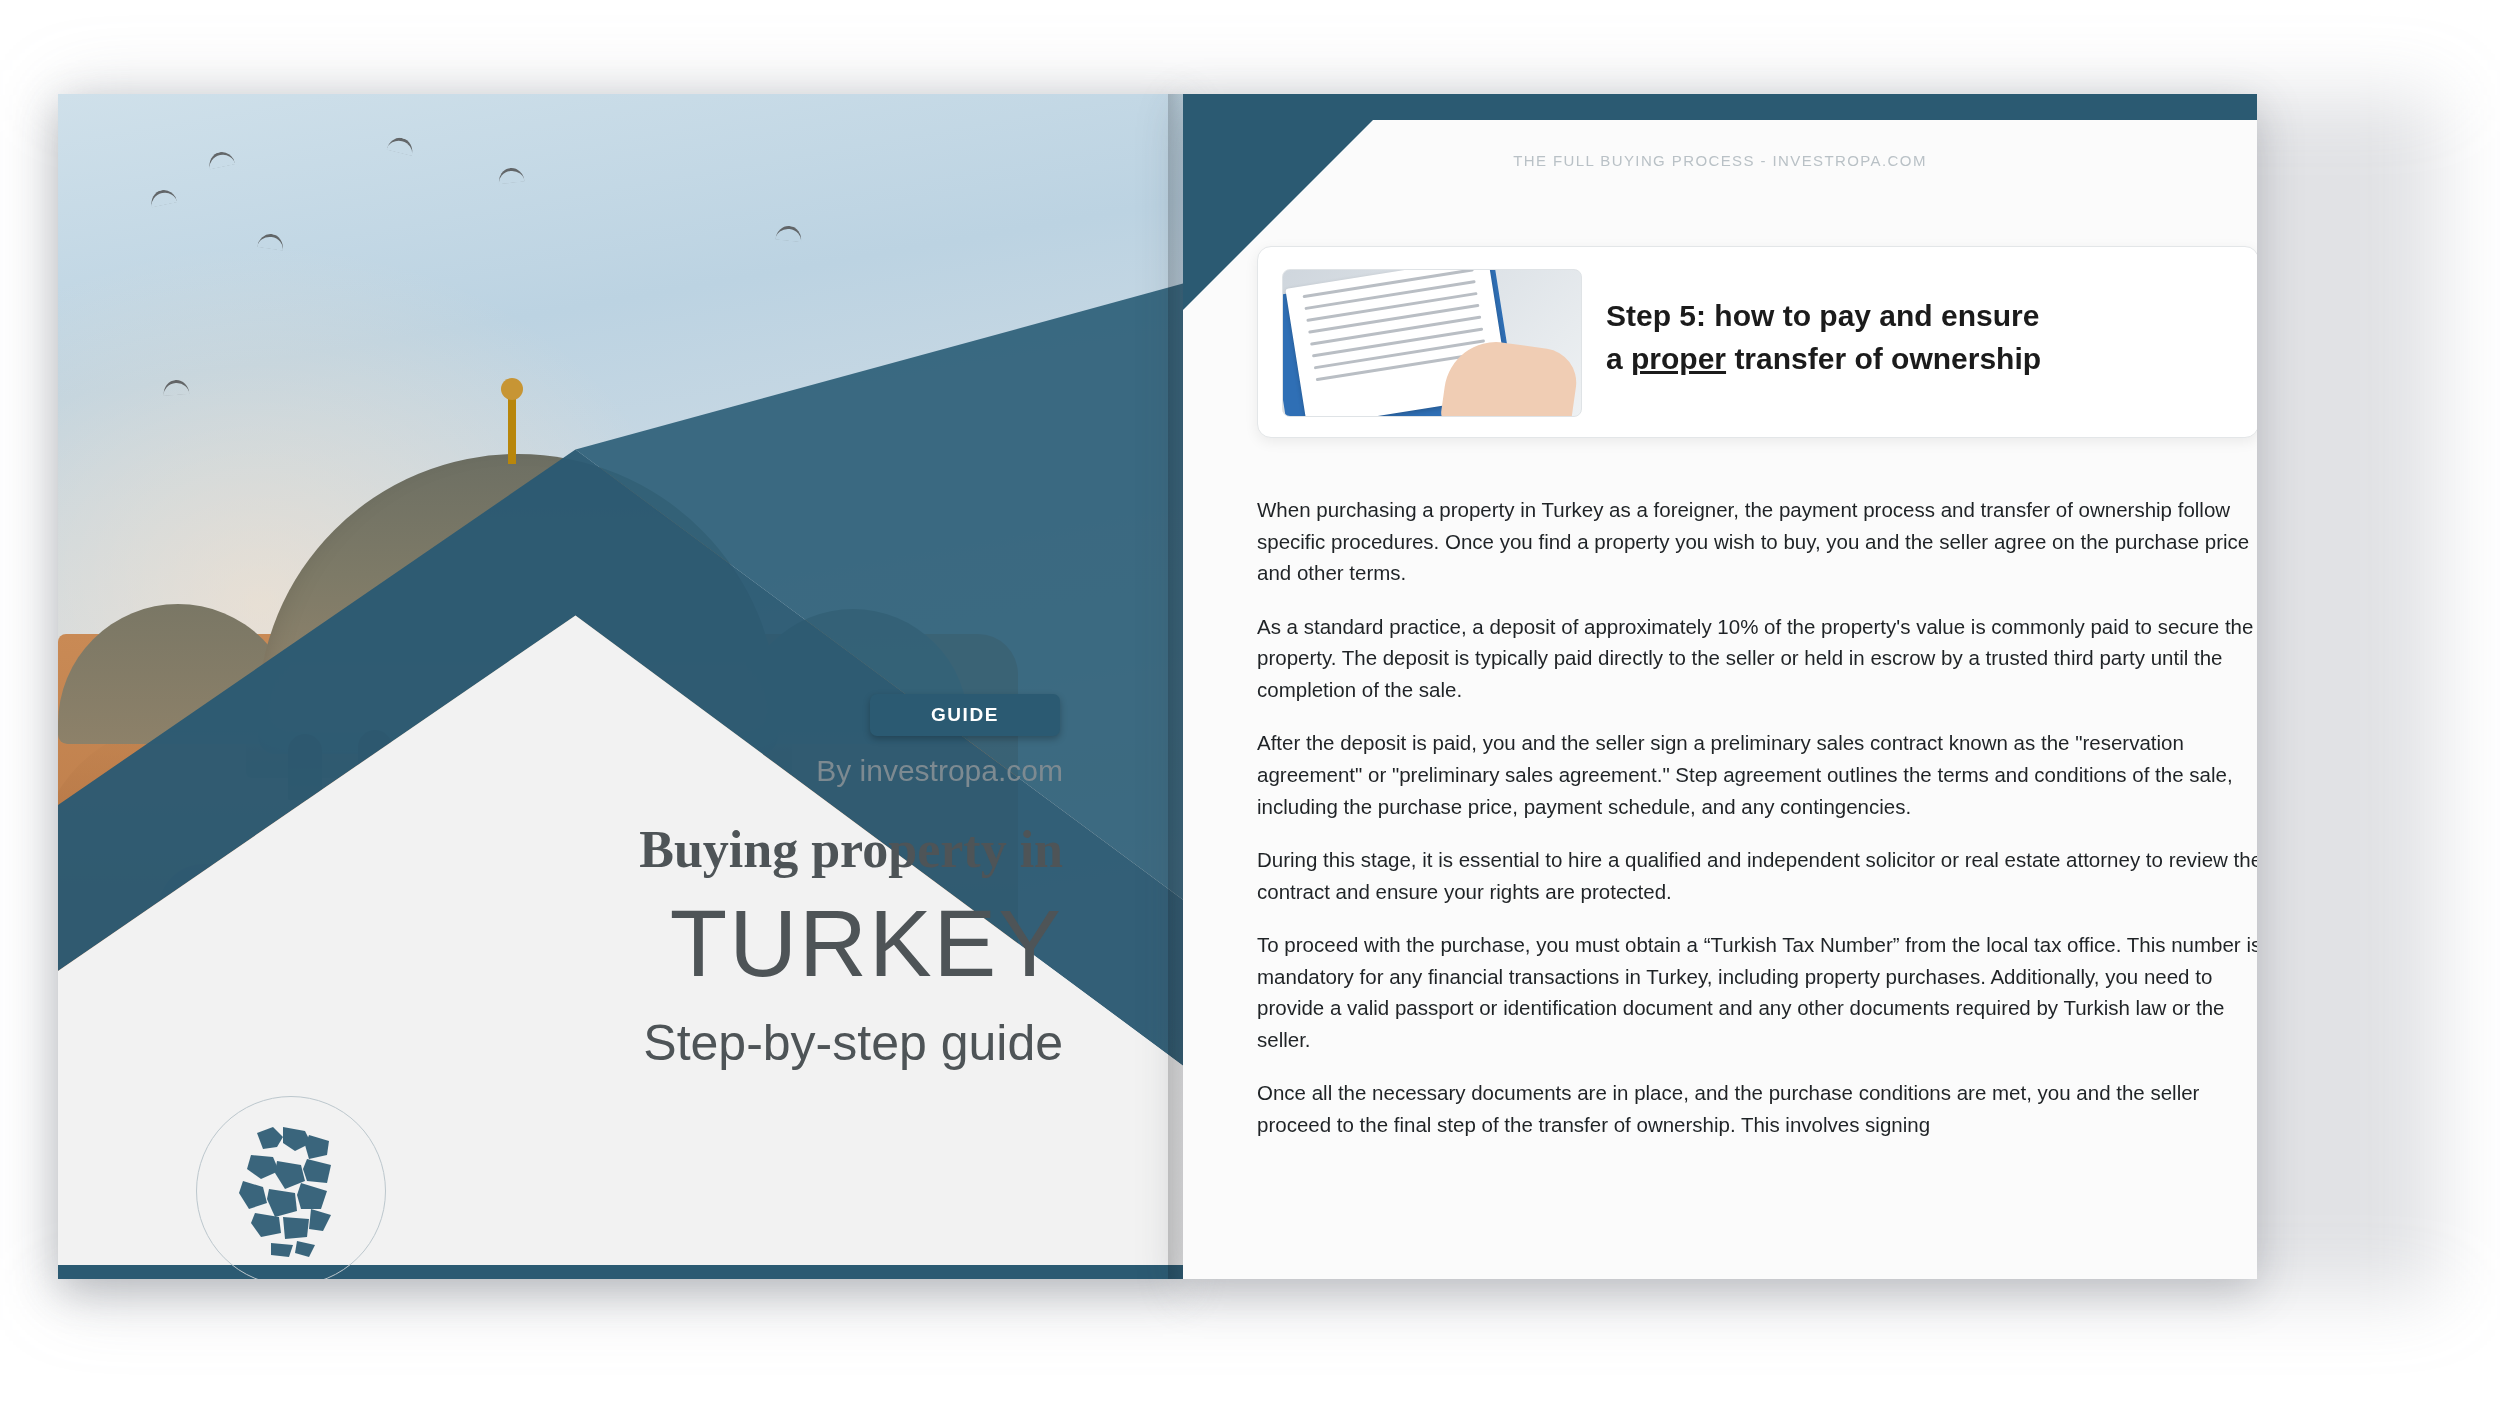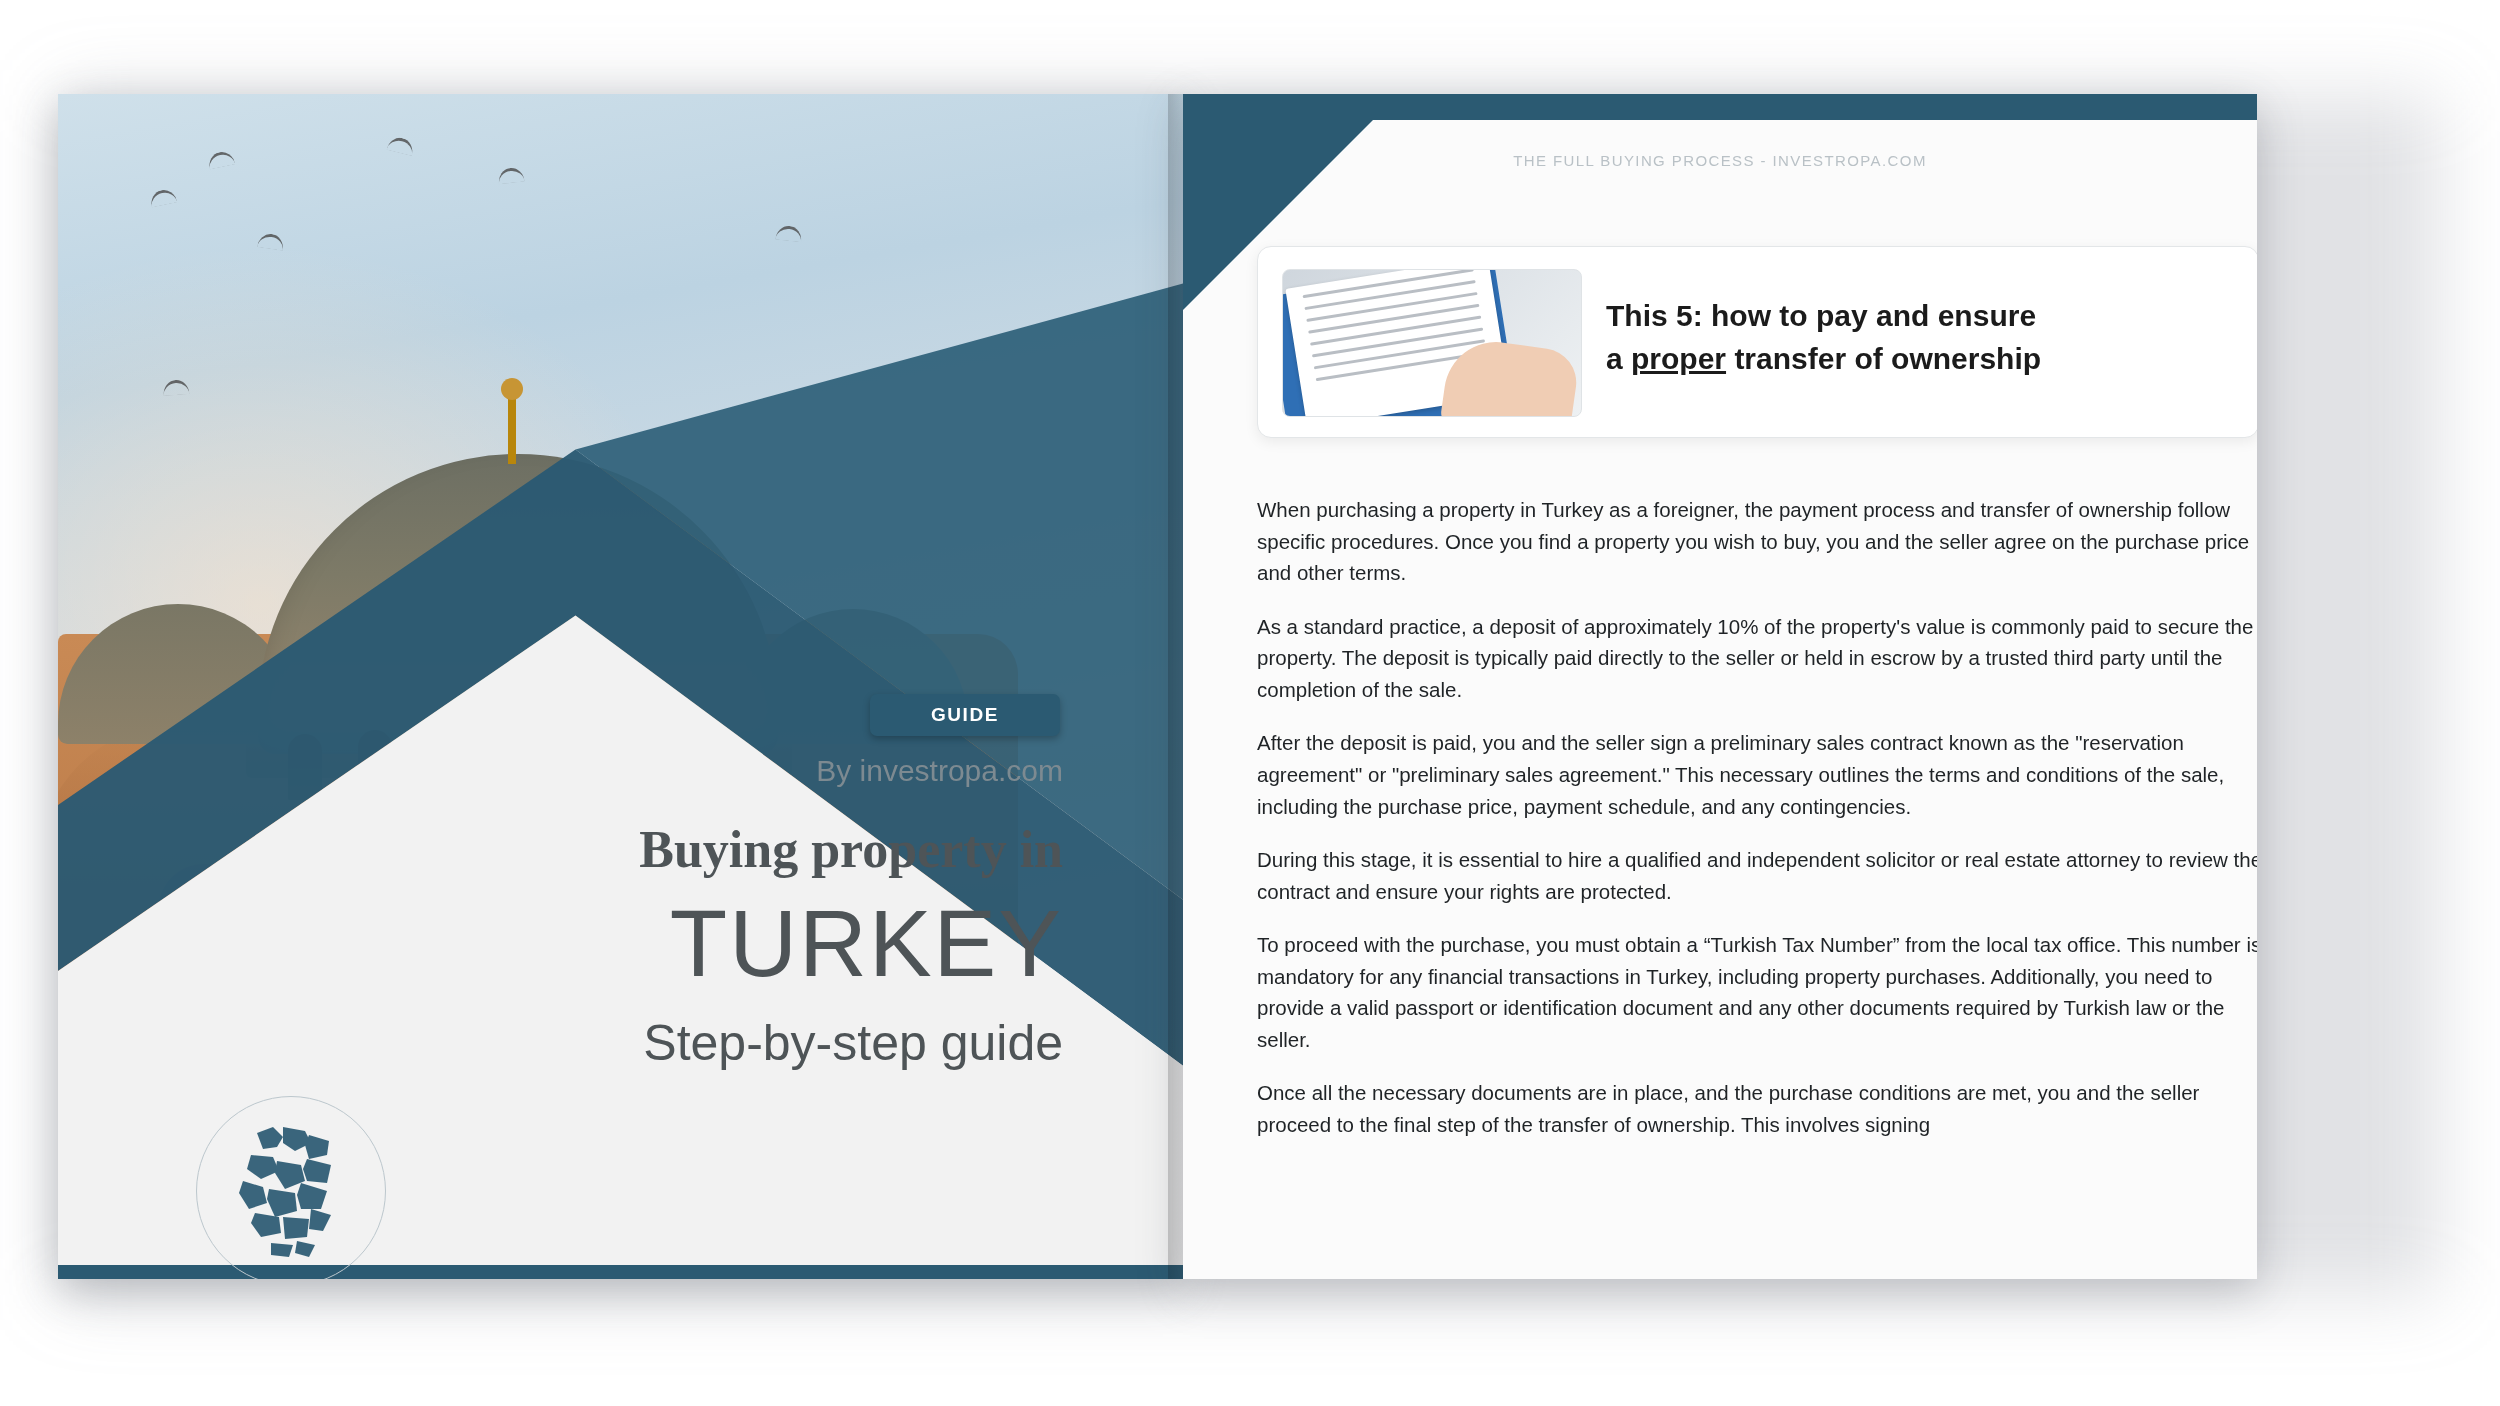--- a/index.html
+++ b/index.html
@@ -491,28 +491,28 @@
             <i></i>
             <i></i>
             <i></i>
             <i></i>
             <i></i>
             <i></i>
         </div>
         <div class="thumb-hand"></div>
       </div>
       <div class="step-title">
-        <span>This 5: how to pay and ensure</span><br>
+        <span>Step 5: how to pay and ensure</span><br>
         <span>a </span><u>proper</u><span> transfer of ownership</span>
       </div>
     </div>
 
     <div class="body-copy">
       <p>When purchasing a property in Turkey as a foreigner, the payment process and transfer of ownership follow specific procedures. Once you find a property you wish to buy, you and the seller agree on the purchase price and other terms.</p>
       <p>As a standard practice, a deposit of approximately 10% of the property's value is commonly paid to secure the property. The deposit is typically paid directly to the seller or held in escrow by a trusted third party until the completion of the sale.</p>
-      <p>After the deposit is paid, you and the seller sign a preliminary sales contract known as the "reservation agreement" or "preliminary sales agreement." This necessary outlines the terms and conditions of the sale, including the purchase price, payment schedule, and any contingencies.</p>
+      <p>After the deposit is paid, you and the seller sign a preliminary sales contract known as the "reservation agreement" or "preliminary sales agreement." Step agreement outlines the terms and conditions of the sale, including the purchase price, payment schedule, and any contingencies.</p>
       <p>During this stage, it is essential to hire a qualified and independent solicitor or real estate attorney to review the contract and ensure your rights are protected.</p>
       <p>To proceed with the purchase, you must obtain a “Turkish Tax Number” from the local tax office. This number is mandatory for any financial transactions in Turkey, including property purchases. Additionally, you need to provide a valid passport or identification document and any other documents required by Turkish law or the seller.</p>
       <p>Once all the necessary documents are in place, and the purchase conditions are met, you and the seller proceed to the final step of the transfer of ownership. This involves signing</p>
     </div>
   </div>
 
 </div>
 
 </body></html>

